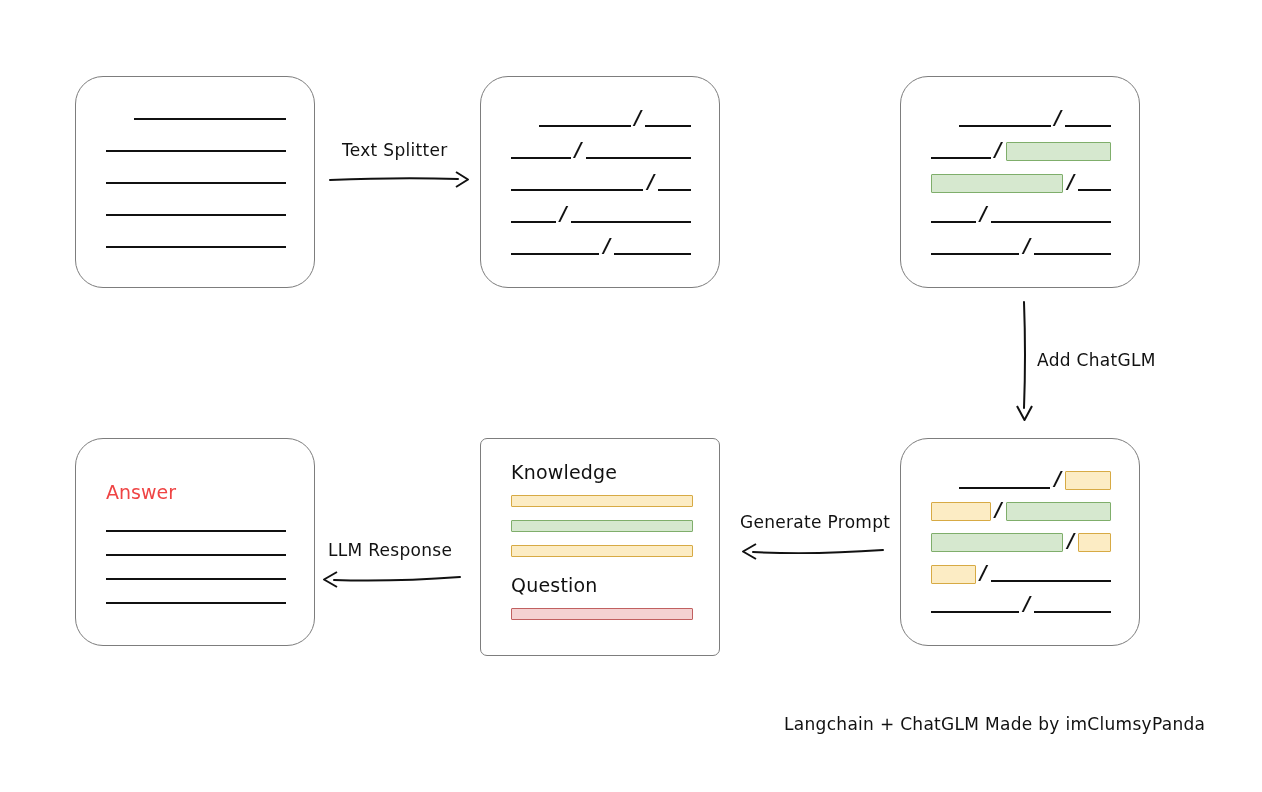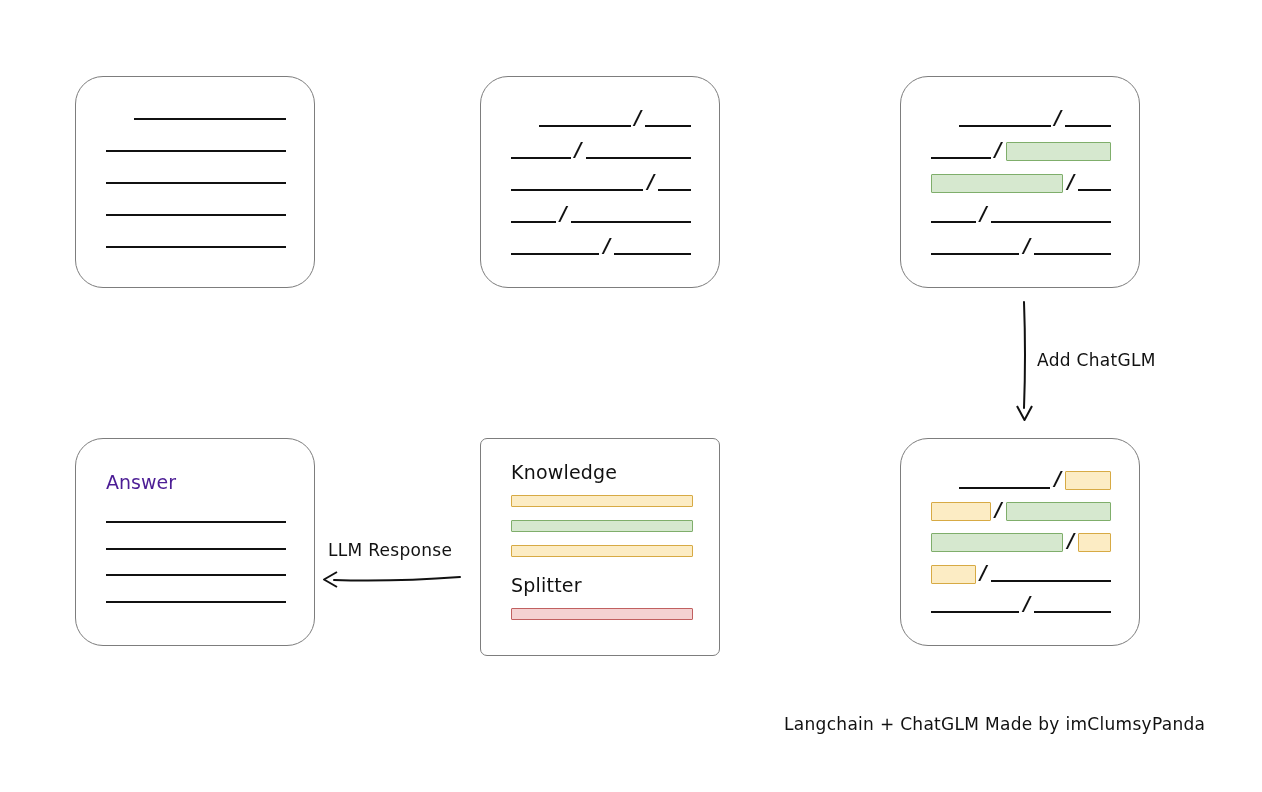--- a/index.html
+++ b/index.html
@@ -121,22 +121,22 @@
     height: 19px;
     border-radius: 1px;
     box-sizing: border-box;
     margin-bottom: 13px;
   }
   .kq-gap { height: 8px; }
 
   
   .answer-heading {
     font-size: 19px;
-    color: #4c1d95;
-    margin: 6px 0 6px 0;
+    color: #ef4444;
+    margin: 16px 0 6px 0;
   }
   .answer-rules {
     flex: 1;
     display: flex;
     flex-direction: column;
     justify-content: space-around;
     padding-top: 10px;
     padding-bottom: 6px;
   }
 
@@ -186,20 +186,27 @@
         <div style="display:flex;">
             <div class="rule" style="width:180px;"></div>
           </div>
         <div style="display:flex;">
             <div class="rule" style="width:180px;"></div>
           </div>
       </div>
     </div>
   </div>
 
+  <div class="arrow-group" style="left:330px; top:140px; width:140px; height:50px;">
+    <div class="arrow-label" style="left:12px; top:0px;">Text Splitter</div>
+    <svg class="arrow-svg" width="140" height="24" style="left:0px; top:28px;">
+      <path d="M0,12 Q70,9 128,11" stroke="#111111" stroke-width="2" fill="none" stroke-linecap="round"></path>
+      <path d="M126,4 L138,11.5 L126,19" stroke="#111111" stroke-width="2" fill="none" stroke-linejoin="round"></path>
+    </svg>
+  </div>
 
   <div class="doc-box" style="left:480px; top:76px; width:240px; height:212px;">
     <div class="doc-inner">
       <div class="seg-stack">
 
         <div class="seg-row">
           <div class="seg spacer-left" style="width:30px;"></div>
           <div class="seg line" style="width:96px;"></div>
           <div class="slash">/</div>
           <div class="seg line" style="width:48px;"></div>
@@ -313,29 +320,36 @@
         <div class="seg-row">
           <div class="seg line" style="width:90px;"></div>
           <div class="slash">/</div>
           <div class="seg line" style="width:78px;"></div>
         </div>
 
       </div>
     </div>
   </div>
 
+  <div class="arrow-group" style="left:737px; top:512px; width:150px; height:50px;">
+    <div class="arrow-label" style="left:3px; top:0px;">Generate Prompt</div>
+    <svg class="arrow-svg" width="150" height="24" style="left:0px; top:28px;">
+      <path d="M146,10 Q75,15 16,12" stroke="#111111" stroke-width="2" fill="none" stroke-linecap="round"></path>
+      <path d="M19,4 L6,11.5 L19,19" stroke="#111111" stroke-width="2" fill="none" stroke-linejoin="round"></path>
+    </svg>
+  </div>
 
   <div class="doc-box" style="left:480px; top:438px; width:240px; height:218px;border-radius:7px;">
     <div class="doc-inner kq-inner">
       <div class="kq-heading">Knowledge</div>
       <div class="kq-bar chip-yellow" style="width:182px;"></div>
       <div class="kq-bar chip-green" style="width:182px;"></div>
       <div class="kq-bar chip-yellow" style="width:182px;"></div>
       <div class="kq-gap"></div>
-      <div class="kq-heading">Splitter</div>
+      <div class="kq-heading">Question</div>
       <div class="kq-bar chip-red" style="width:182px;"></div>
     </div>
   </div>
 
   <div class="arrow-group" style="left:320px; top:540px; width:145px; height:50px;">
     <div class="arrow-label" style="left:8px; top:0px;">LLM Response</div>
     <svg class="arrow-svg" width="145" height="24" style="left:0px; top:28px;">
       <path d="M140,9 Q72,14 14,12" stroke="#111111" stroke-width="2" fill="none" stroke-linecap="round"></path>
       <path d="M17,4 L4,11.5 L17,19" stroke="#111111" stroke-width="2" fill="none" stroke-linejoin="round"></path>
     </svg>

